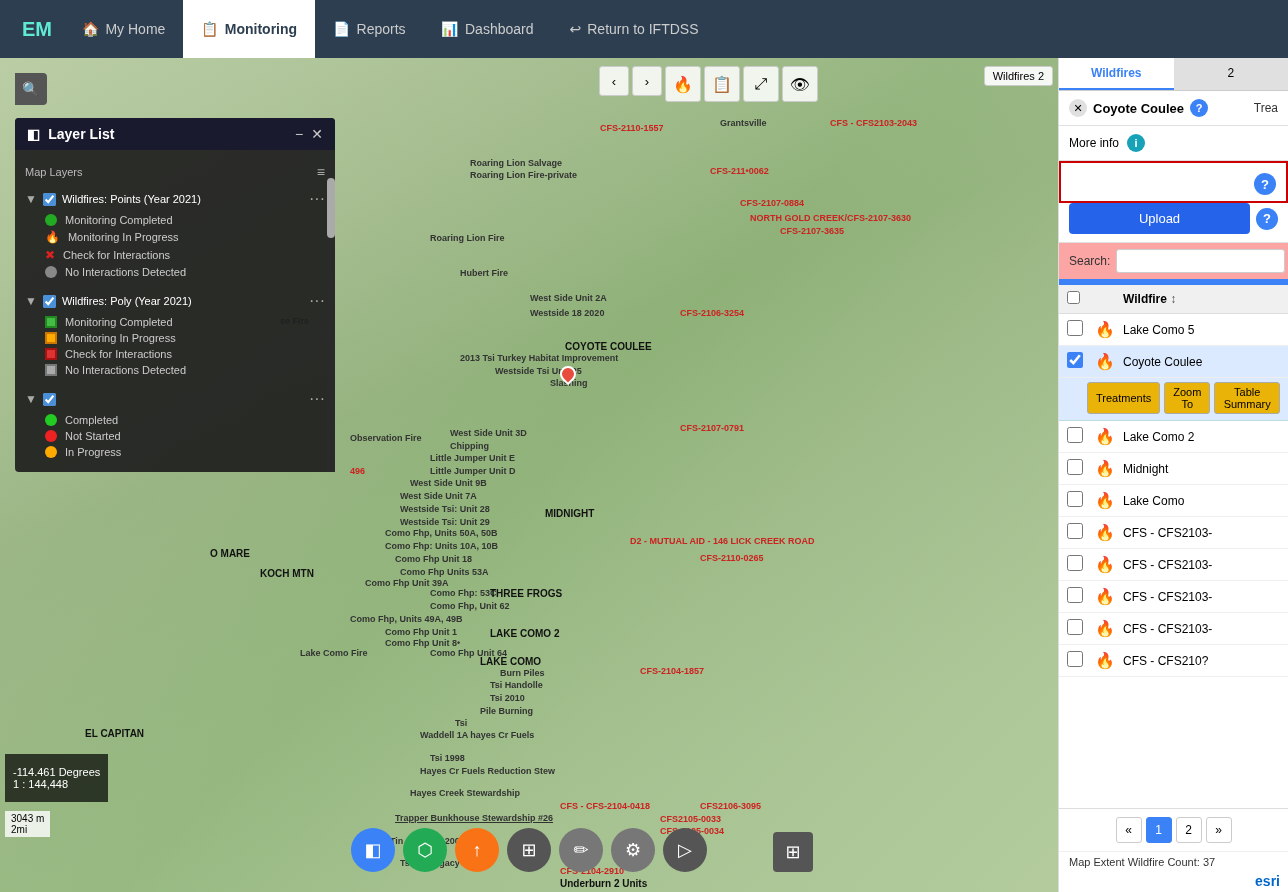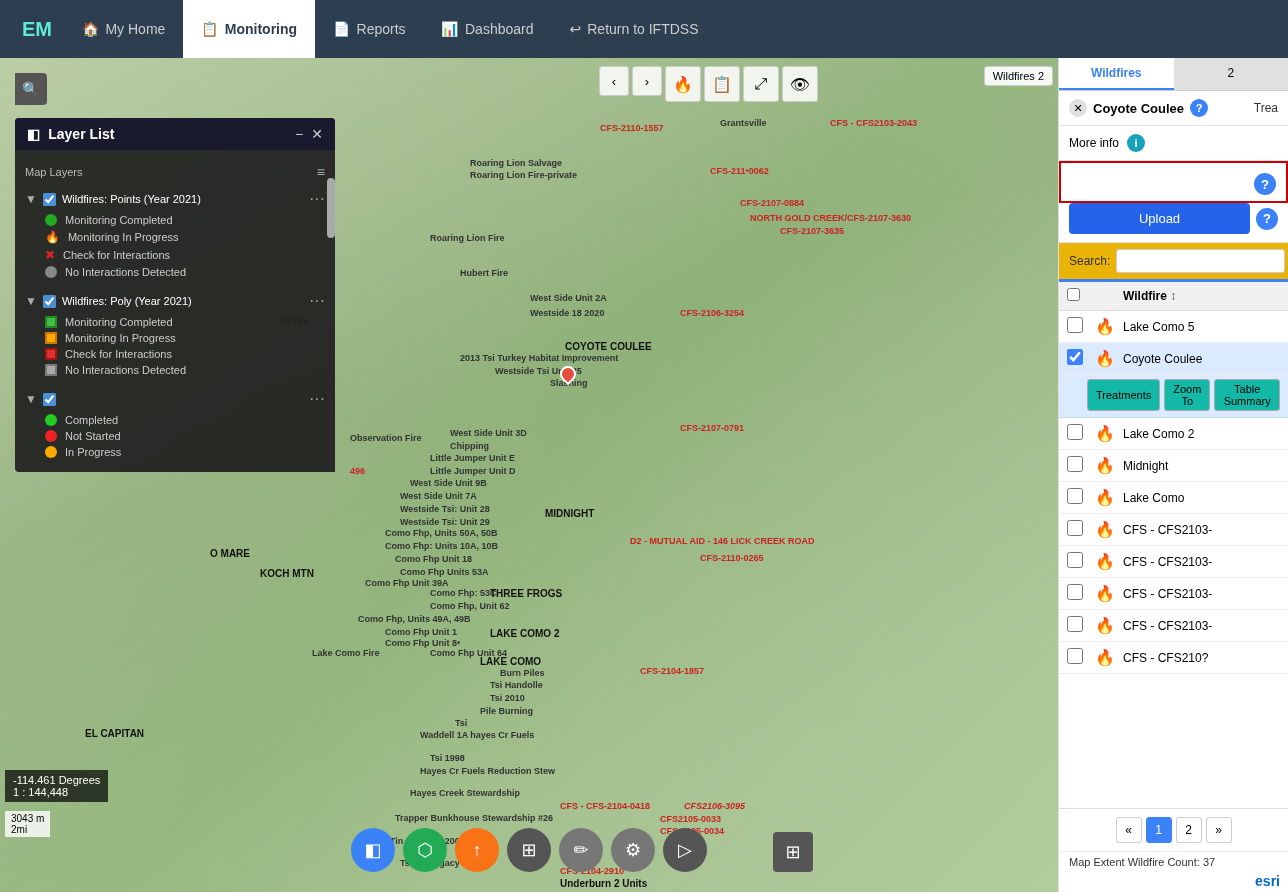--- a/index.html
+++ b/index.html
@@ -132,21 +132,21 @@
     }
 
     
     .coords-box {
       position: absolute;
       bottom: 90px;
       left: 5px;
       background: rgba(0,0,0,0.7);
       color: #fff;
       font-size: 11px;
-      padding: 4px 8px;
+      padding: 12px 8px;
       z-index: 10;
       margin-top: 19px;
     }
 
     
     .scale-bar {
       position: absolute;
       bottom: 55px;
       left: 5px;
       background: rgba(255,255,255,0.8);
@@ -312,22 +312,22 @@
       font-weight: bold;
       cursor: pointer;
       border: 2px solid #cc0000;
     }
 
     .search-row {
       display: flex;
       align-items: center;
       padding: 6px 10px;
       gap: 6px;
-      background: #eab308;
-      border-bottom: 3px solid #3b82f6;
+      background: #fca5a5;
+      border-bottom: 6px solid #3b82f6;
     }
     .search-label { font-size: 12px; color: #333; }
     .search-input {
       flex: 1;
       height: 24px;
       border: 1px solid #ccc;
       border-radius: 3px;
       padding: 0 6px;
       font-size: 12px;
     }
@@ -375,21 +375,21 @@
       gap: 4px;
       padding: 4px 8px 6px 28px;
       background: #dbeafe;
       border-bottom: 1px solid #bdd;
     }
     .action-btn {
       padding: 3px 8px;
       font-size: 11px;
       border: 1px solid #aaa;
       border-radius: 3px;
-      background: #14b8a6;
+      background: #eab308;
       cursor: pointer;
     }
 
     
     .pagination {
       display: flex;
       align-items: center;
       justify-content: center;
       gap: 4px;
       padding: 8px;
@@ -537,42 +537,42 @@
       <div class="map-label red" style="top:478px;left:630px;">D2 - MUTUAL AID - 146 LICK CREEK ROAD</div>
       <div class="map-label" style="top:470px;left:385px;">Como Fhp, Units 50A, 50B</div>
       <div class="map-label" style="top:483px;left:385px;">Como Fhp: Units 10A, 10B</div>
       <div class="map-label red" style="top:495px;left:700px;">CFS-2110-0265</div>
       <div class="map-label" style="top:496px;left:395px;">Como Fhp Unit 18</div>
       <div class="map-label" style="top:509px;left:400px;">Como Fhp Units 53A</div>
       <div class="map-label" style="top:520px;left:365px;">Como Fhp Unit 39A</div>
       <div class="map-label" style="top:530px;left:430px;">Como Fhp: 53C</div>
       <div class="map-label" style="top:543px;left:430px;">Como Fhp, Unit 62</div>
       <div class="map-label dark" style="top:530px;left:490px;text-align:center;">THREE FROGS</div>
-      <div class="map-label" style="top:556px;left:358px;">Como Fhp, Units 49A, 49B</div>
+      <div class="map-label" style="top:556px;left:350px;">Como Fhp, Units 49A, 49B</div>
       <div class="map-label" style="top:569px;left:385px;">Como Fhp Unit 1</div>
       <div class="map-label" style="top:580px;left:385px;">Como Fhp Unit 8•</div>
       <div class="map-label dark" style="top:570px;left:490px;">LAKE COMO 2</div>
       <div class="map-label" style="top:590px;left:430px;">Como Fhp Unit 64</div>
       <div class="map-label dark" style="top:598px;left:480px;">LAKE COMO</div>
-      <div class="map-label" style="top:590px;left:312px;">Lake Como Fire</div>
+      <div class="map-label" style="top:590px;left:300px;">Lake Como Fire</div>
       <div class="map-label red" style="top:608px;left:640px;">CFS-2104-1857</div>
       <div class="map-label" style="top:610px;left:500px;">Burn Piles</div>
       <div class="map-label" style="top:622px;left:490px;">Tsi Handolle</div>
       <div class="map-label" style="top:635px;left:490px;">Tsi 2010</div>
       <div class="map-label" style="top:648px;left:480px;">Pile Burning</div>
       <div class="map-label" style="top:660px;left:455px;">Tsi</div>
       <div class="map-label" style="top:672px;left:420px;">Waddell 1A hayes Cr Fuels</div>
       <div class="map-label dark" style="top:670px;left:85px;">EL CAPITAN</div>
       <div class="map-label" style="top:695px;left:430px;">Tsi 1998</div>
       <div class="map-label" style="top:708px;left:420px;">Hayes Cr Fuels Reduction Stew</div>
       <div class="map-label" style="top:730px;left:410px;">Hayes Creek Stewardship</div>
       <div class="map-label red" style="top:743px;left:560px;">CFS - CFS-2104-0418</div>
-      <div class="map-label red" style="top:743px;left:684px;font-style:italic;">CFS2106-3095</div>
+      <div class="map-label red" style="top:743px;left:700px;">CFS2106-3095</div>
       <div class="map-label red" style="top:756px;left:660px;">CFS2105-0033</div>
-      <div class="map-label" style="top:755px;left:395px;">Trapper Bunkhouse Stewardship #26</div>
+      <div class="map-label" style="top:755px;left:395px;text-decoration:underline;">Trapper Bunkhouse Stewardship #26</div>
       <div class="map-label red" style="top:768px;left:660px;">CFS-2105-0034</div>
       <div class="map-label" style="top:778px;left:390px;">Tin Cup Fire 2007</div>
       <div class="map-label" style="top:800px;left:400px;">Tsmrs Legacy Stand</div>
       <div class="map-label red" style="top:808px;left:560px;">CFS-2104-2910</div>
       <div class="map-label dark" style="top:820px;left:560px;">Underburn 2 Units</div>
 
       <div class="map-label dark" style="top:490px;left:210px;">O MARE</div>
       <div class="map-label dark" style="top:510px;left:260px;">KOCH MTN</div>
       <div class="map-label" style="top:258px;left:280px;">se Fire</div>
     </div>

